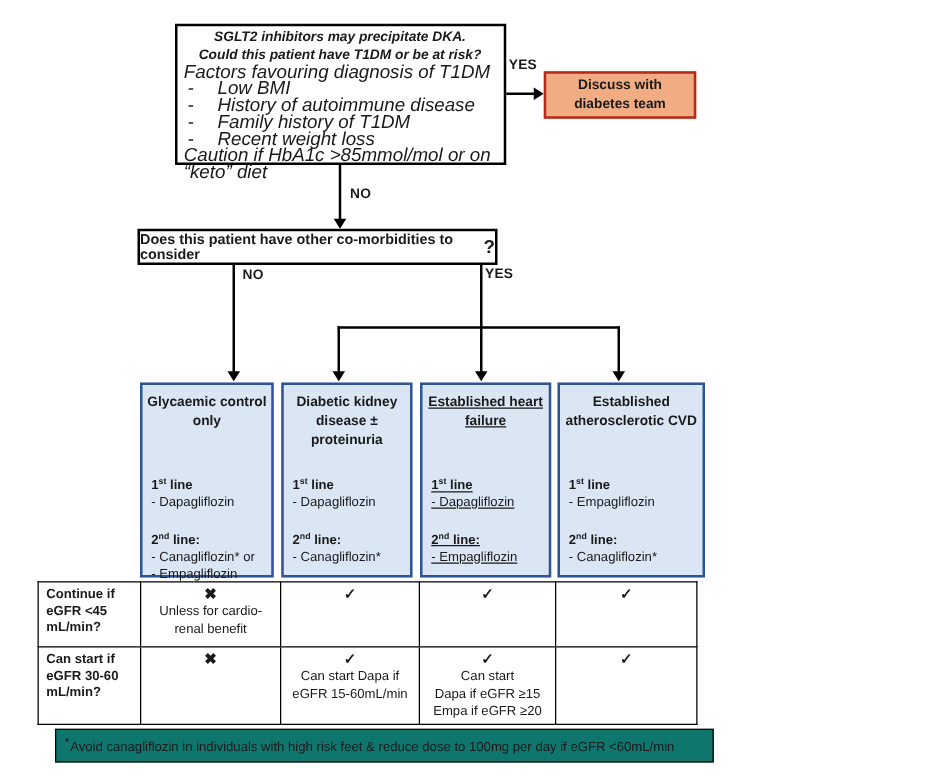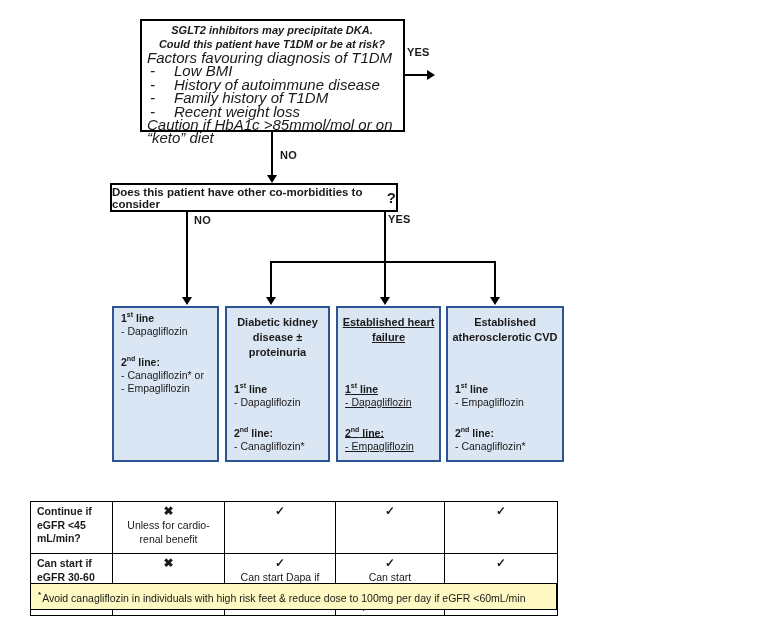--- a/index.html
+++ b/index.html
@@ -30,27 +30,27 @@
   .panel{position:absolute;top:306px;height:156px;background:#DAE6F3;border:2px solid #2E5496;box-sizing:border-box;}
   .p1{left:112px;width:107px;} .p2{left:225px;width:105px;} .p3{left:336px;width:105px;text-decoration:underline;} .p4{left:446px;width:118px;}
   .panel-title{height:64px;padding-top:7px;text-align:center;font-weight:bold;font-size:11px;line-height:15px;}
   .panel-body{padding:0 3px 0 7px;font-size:10.5px;line-height:13.5px;}
   .block2{margin-top:13px;}
   .ord{font-weight:bold;}
   .ord sup{font-size:7px;}
   .drugs{white-space:pre-line;}
 
   
-  .egfr-table{position:absolute;left:30px;top:465px;border-collapse:collapse;table-layout:fixed;width:527px;margin-top:36px;}
+  .egfr-table{position:absolute;left:30px;top:465px;border-collapse:collapse;table-layout:fixed;width:527px;}
   .egfr-table td{border:1.5px solid #000;vertical-align:top;padding:2px 4px;}
   .th-cell{font-weight:bold;font-size:10.5px;line-height:13.5px;white-space:pre-line;padding-top:3px !important;padding-left:6px !important;}
   .mark-cell{text-align:center;padding-top:2px !important;}
   .mark{display:block;font-size:12px;font-weight:bold;line-height:14px;}
   .note{font-size:10.5px;line-height:14px;white-space:pre-line;}
-  .footnote-box{left:30px;top:583px;width:527px;height:27px;border:1.5px solid #000;display:flex;align-items:center;padding-left:7px;font-size:10.5px;background:#fef9c3;}
+  .footnote-box{left:44px;top:583px;width:527px;height:27px;border:1.5px solid #000;display:flex;align-items:center;padding-left:7px;font-size:10.5px;background:#0f766e;}
   .footnote-box sup{font-size:8px;font-weight:bold;margin-right:1px;}
 </style>
 </head>
 <body>
 
 <div id="stage">
 
   <div class="abs top-box">
     <div class="tb-title">SGLT2 inhibitors may precipitate DKA.</div>
     <div class="tb-title">Could this patient have T1DM or be at risk?</div>
@@ -72,20 +72,24 @@
         <span class="dash">-</span>
         <span>Recent weight loss</span>
       </div>
       <div>Caution if HbA1c &gt;85mmol/mol or on “keto” diet</div>
     </div>
   </div>
 
   <div class="lbl" style="left:407px;top:46px;">YES</div>
   <div class="line" style="left:405px;top:74px;width:24px;height:2px;"></div>
   <div class="arrow-right" style="left:427px;top:70px;"></div>
+  <div class="abs discuss-box">
+    <span>Discuss with
+diabetes team</span>
+  </div>
 
   <div class="line" style="left:271px;top:132px;width:2px;height:45px;"></div>
   <div class="arrow-down" style="left:267px;top:175px;"></div>
   <div class="lbl" style="left:280px;top:149px;">NO</div>
 
   <div class="abs q-box">
     <span class="q-text">Does this patient have other co-morbidities to consider</span>
     <span class="q-mark">?</span>
   </div>
 
@@ -98,20 +102,21 @@
   <div class="line" style="left:384px;top:211px;width:2px;height:87px;"></div>
   <div class="arrow-down" style="left:380px;top:297px;"></div>
 
   <div class="line" style="left:270px;top:261px;width:226px;height:2px;"></div>
   <div class="line" style="left:270px;top:261px;width:2px;height:37px;"></div>
   <div class="arrow-down" style="left:266px;top:297px;"></div>
   <div class="line" style="left:494px;top:261px;width:2px;height:37px;"></div>
   <div class="arrow-down" style="left:490px;top:297px;"></div>
 
   <div class="panel p1">
+    <div class="panel-title">Glycaemic control only</div>
     <div class="panel-body">
       <div class="ord"><span>1</span><sup>st</sup><span> line</span></div>
       <div class="drugs">- Dapagliflozin</div>
       <div class="ord block2"><span>2</span><sup>nd</sup><span> line:</span></div>
       <div class="drugs">- Canagliflozin* or
 - Empagliflozin</div>
     </div>
   </div>
 
   <div class="panel p2">
@@ -179,21 +184,21 @@
       <td class="th-cell">Can start if
 eGFR 30-60
 mL/min?</td>
       <td class="mark-cell">
         <span class="mark">✖</span>
         <div class="note"></div>
       </td>
       <td class="mark-cell">
         <span class="mark">✓</span>
         <div class="note">Can start Dapa if
-eGFR 4-60mL/min</div>
+eGFR 15-60mL/min</div>
       </td>
       <td class="mark-cell">
         <span class="mark">✓</span>
         <div class="note">Can start
 Dapa if eGFR ≥15
 Empa if eGFR ≥20</div>
       </td>
       <td class="mark-cell">
         <span class="mark">✓</span>
         <div class="note"></div>

